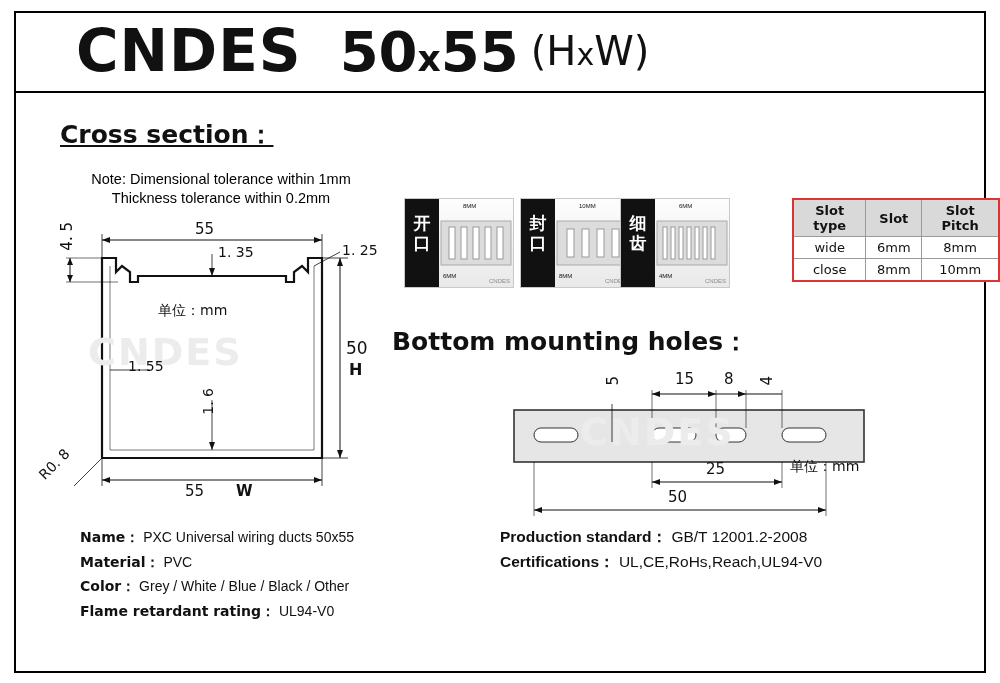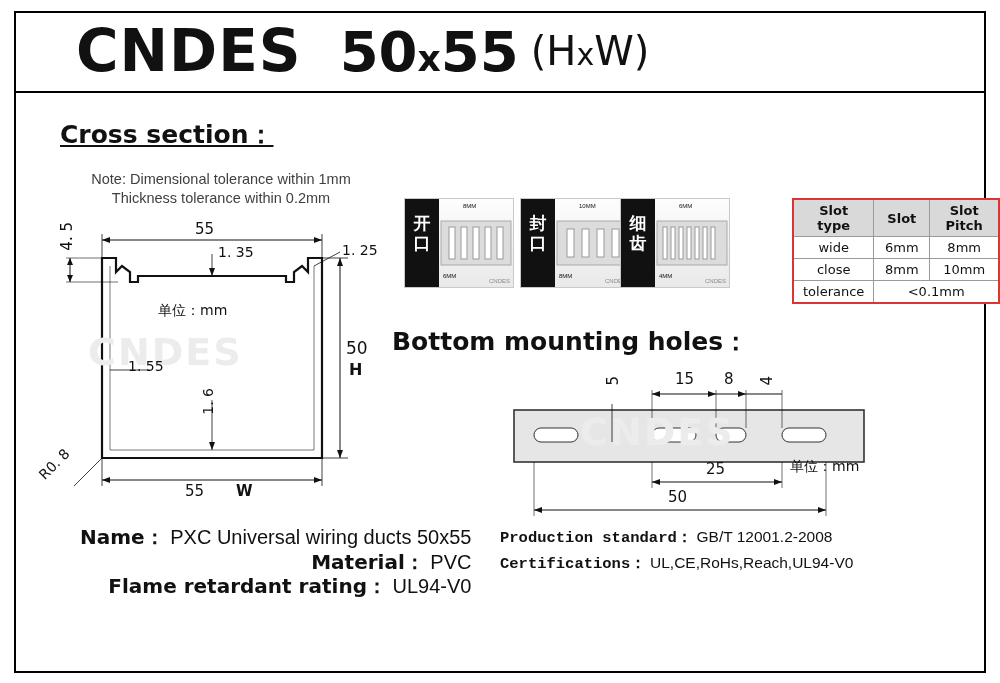--- a/index.html
+++ b/index.html
@@ -11,21 +11,21 @@
   .dims{font-family:"DejaVu Sans",sans-serif;font-weight:bold;font-size:56px;margin-left:38px;}
   .dims .x{font-size:36px;}
   .hxw{font-family:"DejaVu Sans",sans-serif;font-size:40px;margin-left:12px;}
   .hxw .sm{font-size:30px;}
 
   h2.sec{font-family:"DejaVu Sans",sans-serif;font-weight:bold;font-size:25px;margin:0;}
   .sec-cross{position:absolute;left:60px;top:118px;text-decoration:underline;}
   .sec-side{position:absolute;left:392px;top:118px;}
   .sec-bottom{position:absolute;left:392px;top:325px;}
 
-  .note{position:absolute;left:56px;top:170px;width:330px;text-align:center;font-size:14.5px;line-height:19px;color:#404040;}
+  .note{position:absolute;left:56px;top:170px;width:330px;text-align:center;font-size:14.5px;line-height:19px;color:#000000;}
 
   .wm{position:absolute;font-family:"DejaVu Sans",sans-serif;font-weight:bold;color:#ececec;font-size:42px;letter-spacing:2px;pointer-events:none;}
 
   
   .cs{position:absolute;left:40px;top:210px;width:350px;height:300px;}
   .lbl{position:absolute;font-size:14px;font-family:"DejaVu Sans",sans-serif;color:#111;}
   .lblb{position:absolute;font-size:15px;font-family:"DejaVu Sans",sans-serif;color:#111;}
   .vert{writing-mode:vertical-rl;transform:rotate(180deg);}
 
   
@@ -37,24 +37,24 @@
   .p2{left:520px;}
   .p3{left:620px;}
 
   table.slot{position:absolute;left:792px;top:198px;border-collapse:collapse;border:2px solid #d33;font-size:13px;font-family:"DejaVu Sans",sans-serif;background:#fff;}
   table.slot th{background:#d9d9d9;border:1px solid #9a9a9a;padding:3px 13px;font-weight:bold;}
   table.slot td{border:1px solid #9a9a9a;padding:3px 8px;text-align:center;}
 
   
   .bm{position:absolute;left:500px;top:370px;width:400px;height:150px;}
 
-  .specs{position:absolute;left:80px;top:525px;font-size:20px;line-height:24.5px;text-align:right;}
+  .specs{position:absolute;left:80px;top:525px;font-size:14px;line-height:24.5px;}
   .specs b{font-family:"DejaVu Sans",sans-serif;font-weight:bold;}
   .specs2{position:absolute;left:500px;top:525px;font-size:15.5px;line-height:24.5px;}
-  .specs2 b{font-family:Liberation Mono, monospace;font-weight:bold;}
+  .specs2 b{font-family:Liberation Sans, sans-serif;font-weight:bold;}
 </style>
 </head>
 <body>
 
 <div class="page">
 
   <div class="frame"></div>
 
   <div class="title-bar">
     <span class="brand">CNDES</span>
@@ -201,24 +201,20 @@
       <tr>
         <td>wide</td>
         <td>6mm</td>
         <td>8mm</td>
       </tr>
       <tr>
         <td>close</td>
         <td>8mm</td>
         <td>10mm</td>
       </tr>
-      <tr>
-        <td>tolerance</td>
-        <td colspan="2">&lt;0.1mm</td>
-      </tr>
     </tbody>
   </table>
 
   <div class="bm">
     <svg width="400" height="150" viewBox="0 0 400 150">
       <rect x="14" y="40" width="350" height="52" fill="#e6e6e6" stroke="#333" stroke-width="1.6"></rect>
 
       <rect x="34" y="58" width="44" height="14" rx="7" fill="#fff" stroke="#333"></rect>
       <rect x="152" y="58" width="44" height="14" rx="7" fill="#fff" stroke="#333"></rect>
       <rect x="216" y="58" width="30" height="14" rx="7" fill="#fff" stroke="#333"></rect>
@@ -261,20 +257,24 @@
   <div class="specs">
     <div>
       <b>Name：</b>
       <span>PXC Universal wiring ducts 50x55</span>
     </div>
     <div>
       <b>Material：</b>
       <span>PVC</span>
     </div>
     <div>
+      <b>Color：</b>
+      <span>Grey / White / Blue / Black / Other</span>
+    </div>
+    <div>
       <b>Flame retardant rating：</b>
       <span>UL94-V0</span>
     </div>
   </div>
 
   <div class="specs2">
     <div>
       <b>Production standard：</b>
       <span>GB/T 12001.2-2008</span>
     </div>

